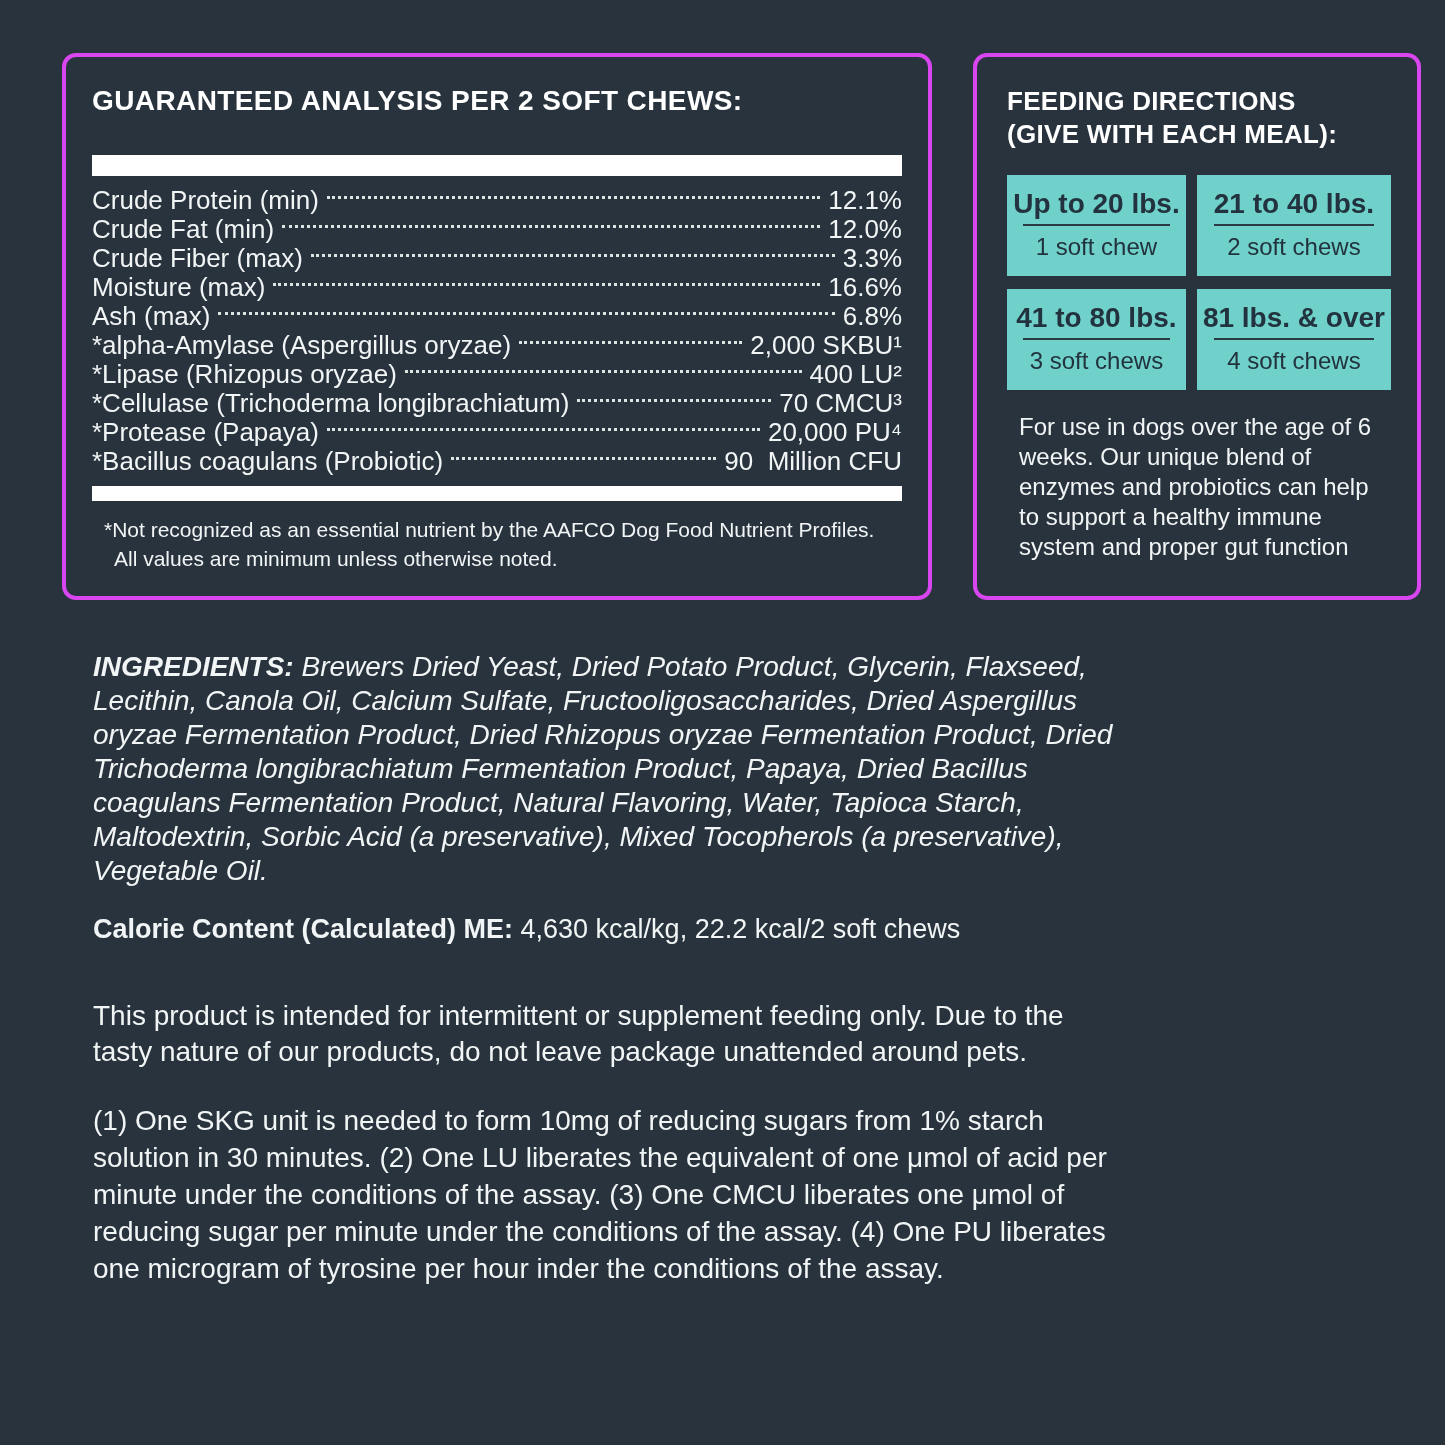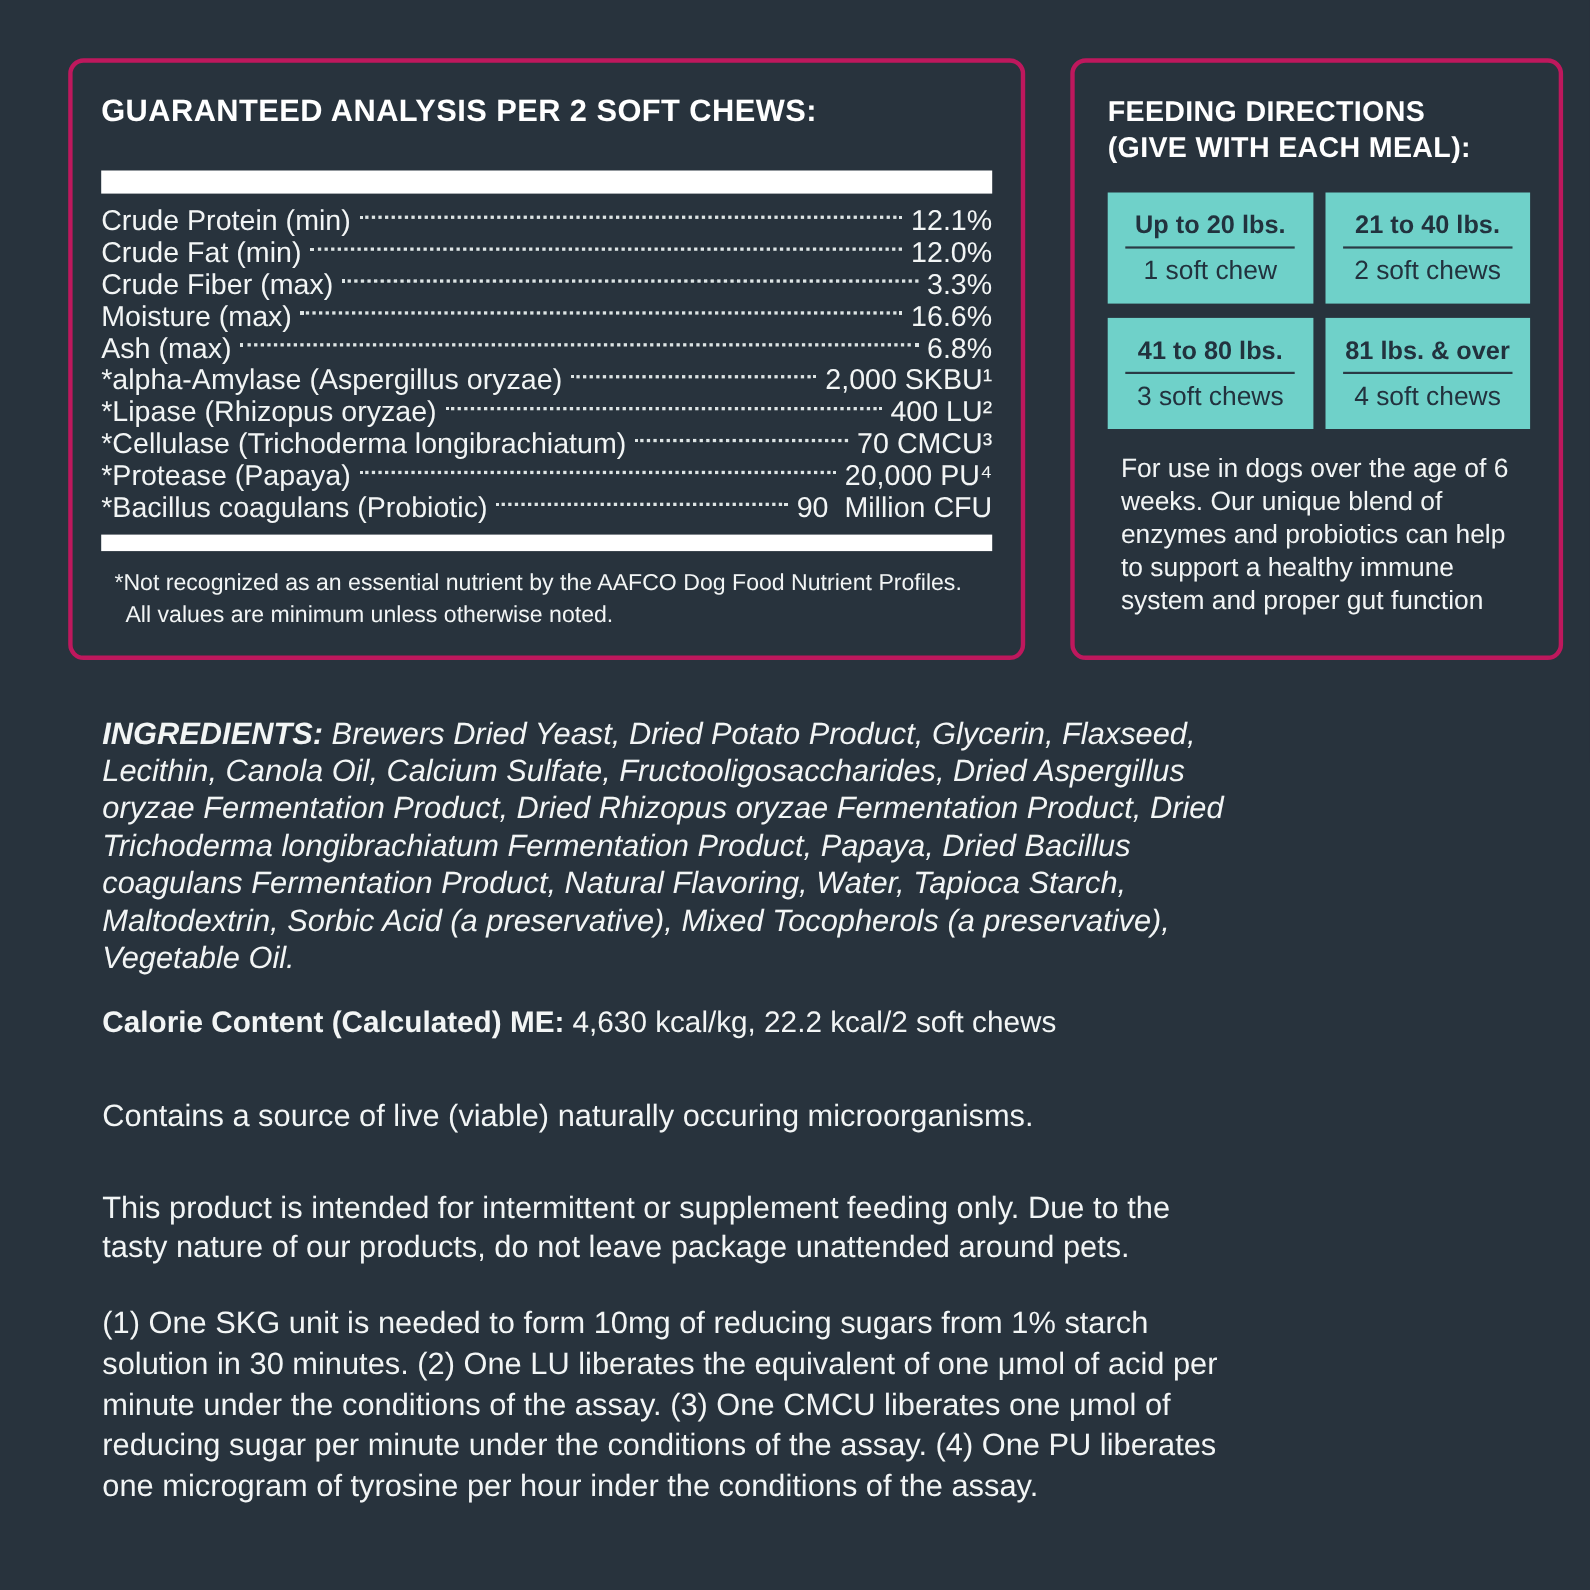--- a/index.html
+++ b/index.html
@@ -12,21 +12,21 @@
     overflow: hidden;
     box-sizing: border-box;
   }
   .top-row {
     display: flex;
     padding: 53px 0 0 62px;
     gap: 41px;
   }
   .box {
     box-sizing: border-box;
-    border: 4px solid #be185d;
+    border: 4px solid #d946ef;
     border-radius: 14px;
     height: 547px;
   }
   
   .ga-box { width: 870px; padding: 28px 26px 20px 26px; }
   .ga-title {
     margin: 0;
     font-size: 28px;
     font-weight: bold;
     letter-spacing: 0.4px;
@@ -79,21 +79,21 @@
     height: 101px;
     box-sizing: border-box;
     display: flex;
     flex-direction: column;
     justify-content: center;
     align-items: center;
     padding: 4px 6px;
   }
   .fd-cell .weight {
     font-weight: bold;
-    font-size: 23px;
+    font-size: 28px;
     line-height: 28px;
     white-space: nowrap;
   }
   .fd-cell .cell-divider {
     width: 88%;
     height: 0;
     border-bottom: 2px solid #2A3A45;
     margin: 6px 0 7px 0;
   }
   .fd-cell .chews {
@@ -243,20 +243,19 @@
 
       <p class="fd-note">For use in dogs over the age of 6 weeks. Our unique blend of enzymes and probiotics can help to support a healthy immune system and proper gut function</p>
     </section>
   </div>
 
   <div class="body-text">
     <p class="ingredients-paragraph"><span class="bold-label">INGREDIENTS:</span><span> Brewers Dried Yeast, Dried Potato Product, Glycerin, Flaxseed, Lecithin, Canola Oil, Calcium Sulfate, Fructooligosaccharides, Dried Aspergillus oryzae Fermentation Product, Dried Rhizopus oryzae Fermentation Product, Dried Trichoderma longibrachiatum Fermentation Product, Papaya, Dried Bacillus coagulans Fermentation Product, Natural Flavoring, Water, Tapioca Starch, Maltodextrin, Sorbic Acid (a preservative), Mixed Tocopherols (a preservative), Vegetable Oil.</span></p>
 
     <p class="calorie-line"><span class="bold-label">Calorie Content (Calculated) ME:</span><span> 4,630 kcal/kg, 22.2 kcal/2 soft chews</span></p>
 
-    <p class="micro-line">Contains a source of live (viable) naturally occuring microorganisms.</p>
 
     <p class="intermittent-paragraph">This product is intended for intermittent or supplement feeding only. Due to the tasty nature of our products, do not leave package unattended around pets.</p>
 
     <p class="assay-footnotes-paragraph">(1) One SKG unit is needed to form 10mg of reducing sugars from 1% starch solution in 30 minutes. (2) One LU liberates the equivalent of one μmol of acid per minute under the conditions of the assay. (3) One CMCU liberates one μmol of reducing sugar per minute under the conditions of the assay. (4) One PU liberates one microgram of tyrosine per hour inder the conditions of the assay.</p>
   </div>
 
 </div>
 
 </body></html>

